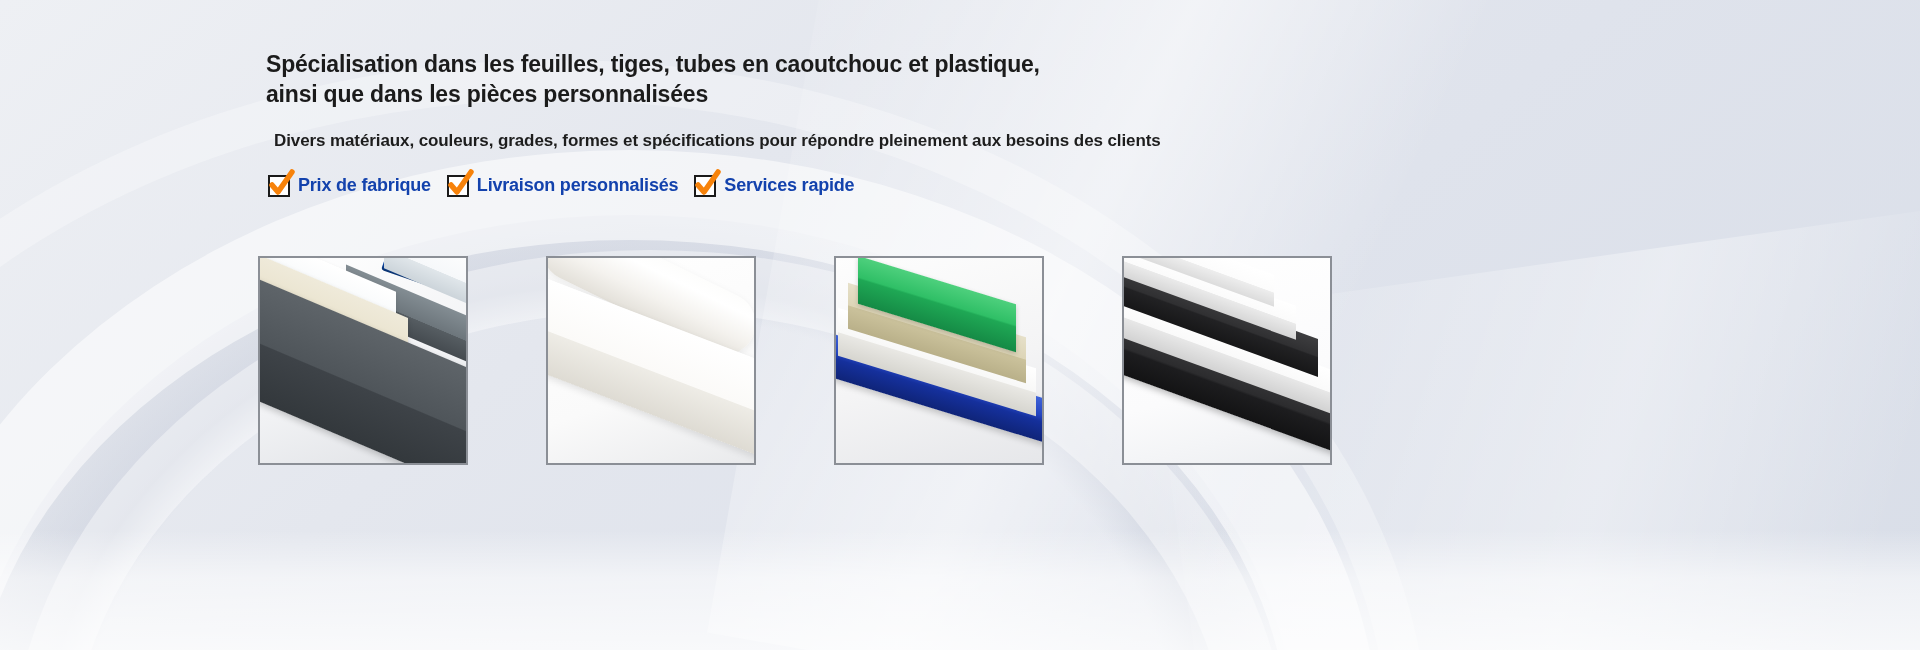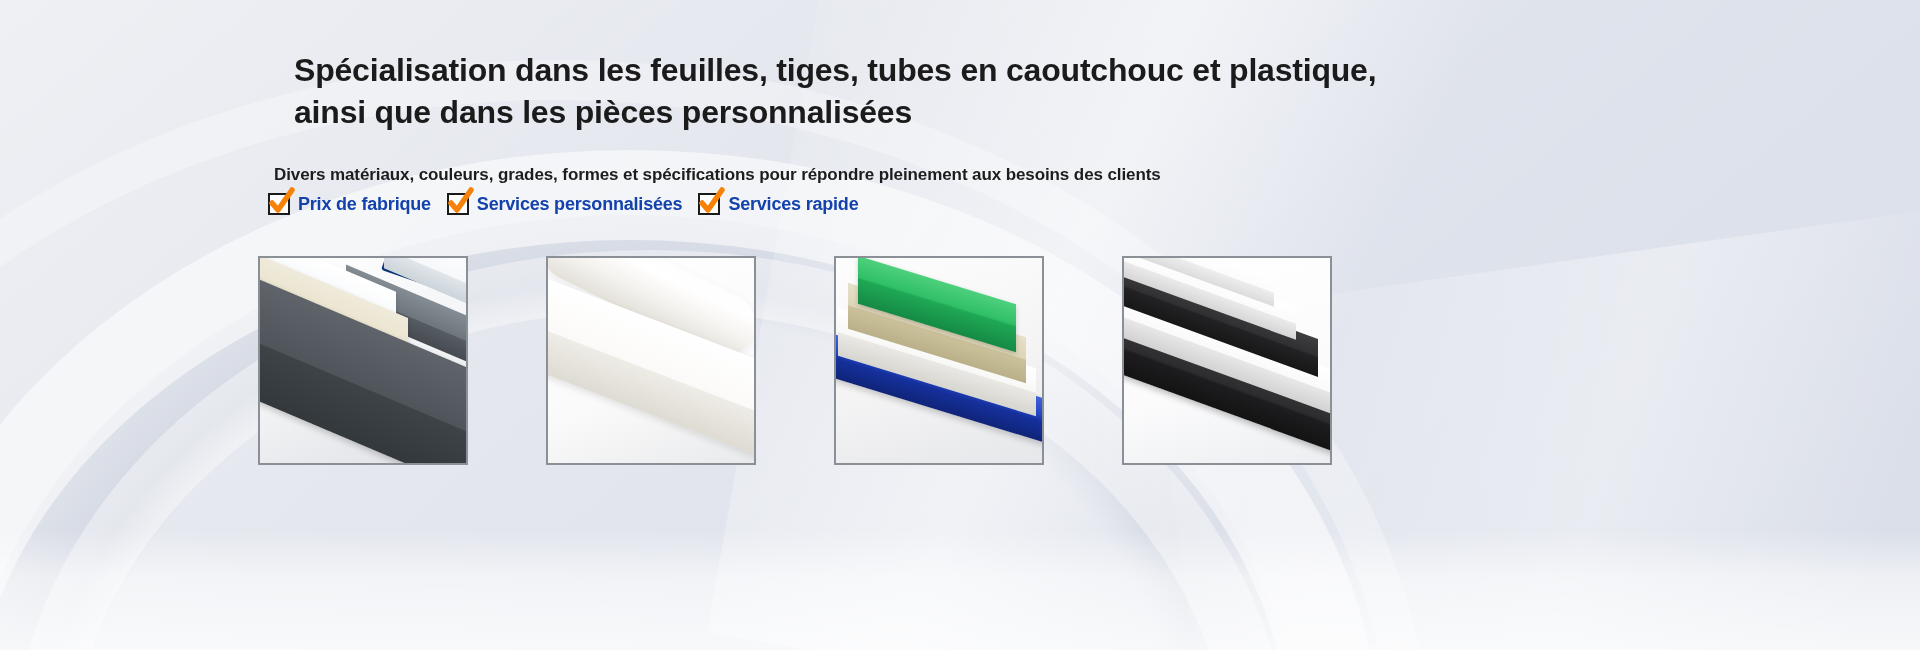--- a/index.html
+++ b/index.html
@@ -69,40 +69,39 @@
     left: 1180px; top: 260px;
     width: 820px; height: 520px;
     background: linear-gradient(115deg, rgba(255,255,255,0.0) 0%, rgba(255,255,255,0.38) 50%, rgba(255,255,255,0.0) 80%);
     transform: rotate(-8deg);
   }
 
   
   .content { position: absolute; left: 266px; top: 50px; width: 1120px; }
 
   .headline {
-    font-size: 32px;
+    font-size: 23px;
     font-weight: 700;
     line-height: 1.30;
     color: #1b1b1b;
     letter-spacing: -0.2px;
     white-space: pre-line;
-    margin-left: 28px;
   }
 
   .subhead {
-    margin-top: 32px;
+    margin-top: 21px;
     margin-left: 8px;
     font-size: 17px;
     font-weight: 700;
     color: #1d1d1d;
     letter-spacing: -0.1px;
   }
 
   .features {
-    margin-top: 8px;
+    margin-top: 24px;
     margin-left: 2px;
     display: flex;
     align-items: center;
     gap: 16px;
   }
   .feature { display: flex; align-items: center; gap: 8px; }
 
   .checkbox {
     position: relative;
     width: 22px; height: 22px;
@@ -274,21 +273,21 @@
         </span>
         <span class="feature-label">Prix de fabrique</span>
       </div>
 
       <div class="feature">
         <span class="checkbox">
           <svg width="30" height="30" viewBox="0 0 30 30" aria-hidden="true">
             <path d="M6 16 L12 23 L26 3" fill="none" stroke="#f7820a" stroke-width="5.5" stroke-linecap="round" stroke-linejoin="round"></path>
           </svg>
         </span>
-        <span class="feature-label">Services personnalisées</span>
+        <span class="feature-label">Livraison personnalisés</span>
       </div>
 
       <div class="feature">
         <span class="checkbox">
           <svg width="30" height="30" viewBox="0 0 30 30" aria-hidden="true">
             <path d="M6 16 L12 23 L26 3" fill="none" stroke="#f7820a" stroke-width="5.5" stroke-linecap="round" stroke-linejoin="round"></path>
           </svg>
         </span>
         <span class="feature-label">Services rapide</span>
       </div>

